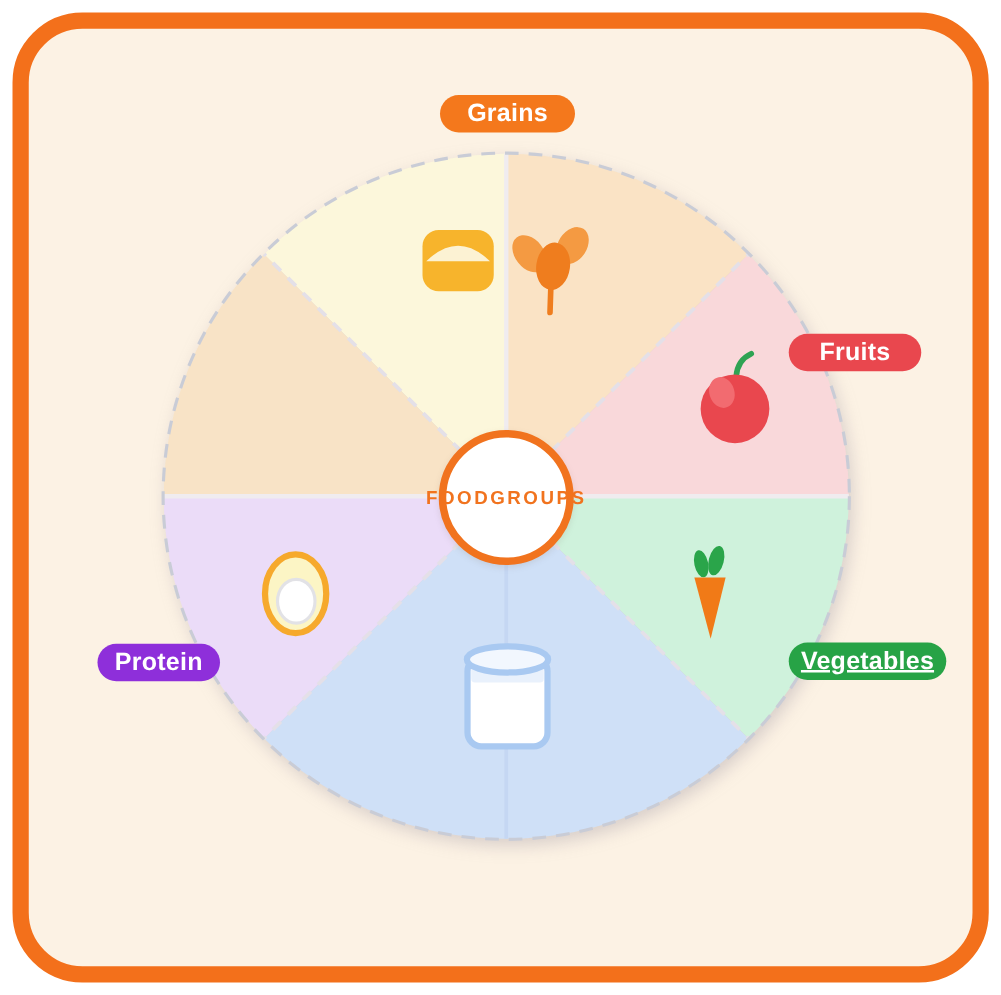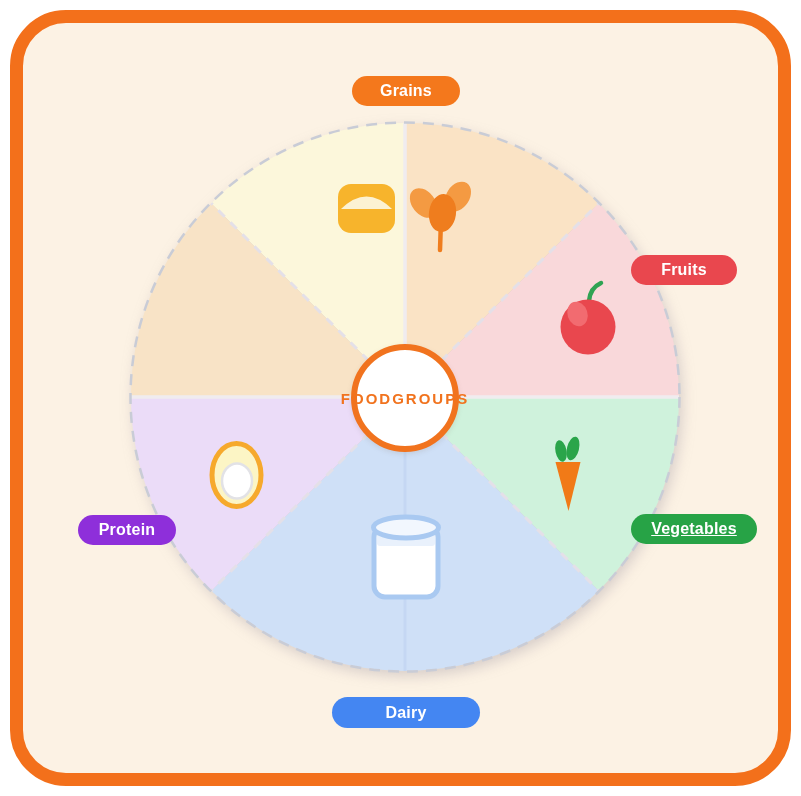--- a/index.html
+++ b/index.html
@@ -19,27 +19,27 @@
   .wheel-svg{
     position:absolute;left:0;top:0;
   }
   .wheel-shadow{
     filter:drop-shadow(3px 5px 7px rgba(130,120,140,0.30));
   }
   .pill{
     position:absolute;
     border-radius:16px;
     display:flex;align-items:center;justify-content:center;
-    font-weight:bold;font-size:16px;
+    font-weight:bold;font-size:20px;
     letter-spacing:0.2px;
     cursor:pointer;
     box-sizing:border-box;
   }
   .pill-grains{left:352px;top:76px;width:108px;height:30px;}
-  .pill-fruits{left:631px;top:255px;width:106px;height:30px;}
+  .pill-fruits{left:631px;top:267px;width:106px;height:30px;}
   .pill-vegetables{left:631px;top:514px;width:126px;height:30px;}
   .pill-dairy{left:332px;top:697px;width:148px;height:31px;}
   .pill-protein{left:78px;top:515px;width:98px;height:30px;}
   .center-badge{
     position:absolute;
     left:351px;top:344px;
     width:96px;height:96px;
     border:6px solid;
     border-radius:50%;
     display:flex;flex-direction:row;align-items:center;justify-content:center;
@@ -116,21 +116,20 @@
       <ellipse cx="237" cy="481" rx="15" ry="17.5" stroke-width="2.5" fill="#FFFFFF" stroke="#E2E2E6"></ellipse>
     </g>
   </svg>
 
   <div class="pill pill-grains" style="background-color: rgb(244, 120, 28); color: rgb(255, 255, 255);">Grains</div>
 
   <div class="pill pill-fruits" style="background-color: rgb(233, 71, 78); color: rgb(255, 255, 255);">Fruits</div>
 
   <div class="pill pill-vegetables" style="background-color: rgb(39, 163, 70); color: rgb(255, 255, 255); text-decoration: underline;">Vegetables</div>
 
-  <div class="pill pill-dairy" style="background-color: rgb(68, 134, 242); color: rgb(255, 255, 255);">Dairy</div>
 
   <div class="pill pill-protein" style="background-color: rgb(142, 47, 218); color: rgb(255, 255, 255);">Protein</div>
 
   <div class="center-badge" style="border-color: rgb(241, 115, 30); color: rgb(241, 115, 30); background-color: rgb(255, 255, 255);">
     <span>FOOD</span>
     <span>GROUPS</span>
   </div>
 
 </div>
 

